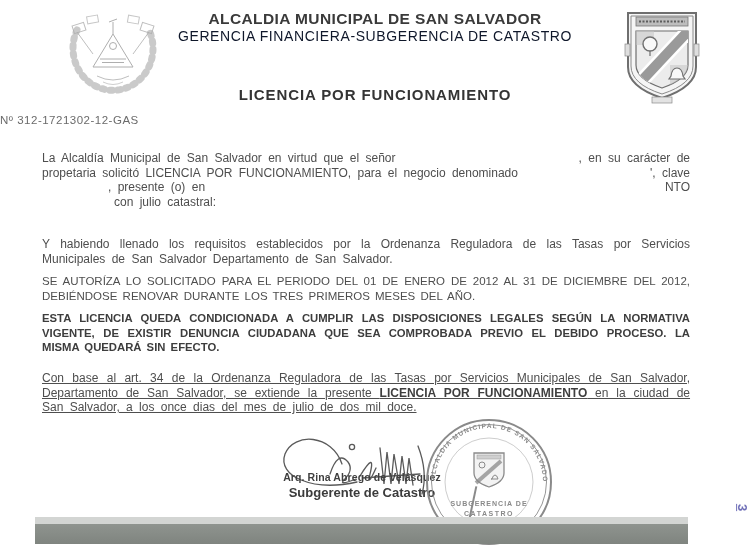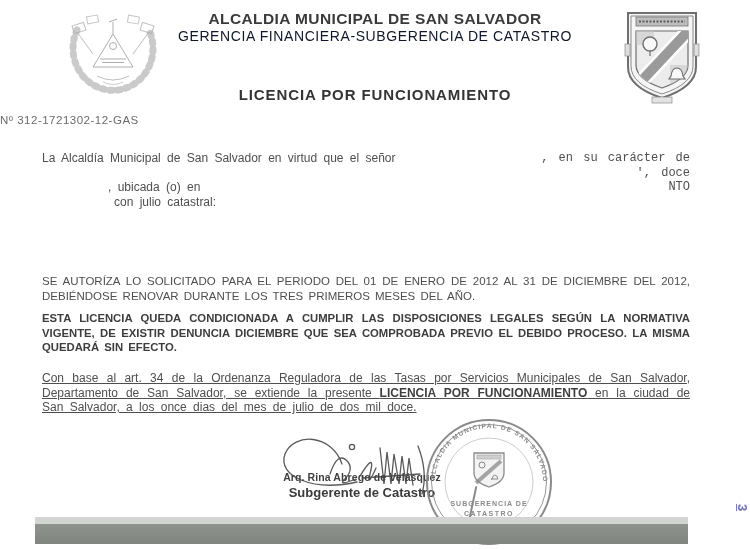--- a/index.html
+++ b/index.html
@@ -13,21 +13,21 @@
   .hdr-sub{font-size:14px;color:#0f172a;letter-spacing:.6px;}
   .doc-title{position:absolute;left:0;top:86px;width:750px;text-align:center;
     font-size:15px;font-weight:bold;letter-spacing:.9px;color:#343434;}
   .doc-number{position:absolute;left:0;top:114px;width:750px;
     font-size:11.5px;color:#6b6b6b;letter-spacing:.5px;}
   
   .para{position:absolute;left:42px;width:648px;font-size:12px;line-height:14.5px;
     text-align:justify;word-spacing:3px;color:#4e4e4e;}
   .p1{top:151px;}
   .p1 .ln{display:flex;}
-  .p1 .sp-right{margin-left:auto;font-family:Liberation Mono, monospace;}
+  .p1 .sp-right{margin-left:auto;}
   .p1 .mid{margin-left:66px;}
   .p1 .ln4{padding-left:72px;display:block;}
   .p2{top:237px;}
   .p3{top:274px;font-size:11.5px;word-spacing:2px;}
   .p4{top:311px;font-size:11.3px;font-weight:bold;color:#3d3d3d;word-spacing:2px;}
   .p5{top:371px;text-decoration:underline;}
   .p5 b{font-weight:bold;color:#3f3f3f;}
   
   .sig-scrawl{position:absolute;left:272px;top:426px;}
   .sig-name{position:absolute;left:262px;top:471px;width:200px;text-align:center;
@@ -101,33 +101,35 @@
 
   <div class="doc-title">LICENCIA POR FUNCIONAMIENTO</div>
   <div class="doc-number">Nº 312-1721302-12-GAS</div>
 
   <div class="para p1">
     <div class="ln">
       <span>La  Alcaldía  Municipal de  San Salvador en  virtud que el señor</span>
       <span class="sp-right">, en su carácter de</span>
     </div>
     <div class="ln">
-      <span class="sp-right">', doce</span>
+      <span>propetaria solicitó LICENCIA  POR  FUNCIONAMIENTO, para el  negocio  denominado</span>
+      <span class="sp-right">', clave</span>
     </div>
     <div class="ln">
-      <span class="mid">, ubicada (o) en</span>
+      <span class="mid">, presente (o) en</span>
       <span class="sp-right">NTO</span>
     </div>
     <div class="ln4">con julio catastral:</div>
   </div>
 
+  <div class="para p2">Y habiendo llenado los requisitos establecidos por la Ordenanza Reguladora de las Tasas por Servicios Municipales de San Salvador Departamento de San Salvador.</div>
 
   <div class="para p3">SE AUTORÍZA LO SOLICITADO PARA EL PERIODO DEL 01 DE ENERO DE 2012 AL 31 DE DICIEMBRE DEL 2012, DEBIÉNDOSE RENOVAR DURANTE LOS TRES PRIMEROS MESES DEL AÑO.</div>
 
-  <div class="para p4">ESTA LICENCIA QUEDA CONDICIONADA A CUMPLIR LAS DISPOSICIONES LEGALES SEGÚN LA NORMATIVA VIGENTE, DE EXISTIR DENUNCIA DICIEMBRE QUE SEA COMPROBADA PREVIO EL DEBIDO PROCESO. LA MISMA QUEDARÁ SIN EFECTO.</div>
+  <div class="para p4">ESTA LICENCIA QUEDA CONDICIONADA A CUMPLIR LAS DISPOSICIONES LEGALES SEGÚN LA NORMATIVA VIGENTE, DE EXISTIR DENUNCIA CIUDADANA QUE SEA COMPROBADA PREVIO EL DEBIDO PROCESO. LA MISMA QUEDARÁ SIN EFECTO.</div>
 
   <div class="para p5"><span>Con base al art. 34  de la Ordenanza Reguladora de las Tasas por Servicios Municipales de San Salvador, Departamento de San Salvador, se extiende la presente </span><b>LICENCIA POR FUNCIONAMIENTO</b><span> en la  ciudad de San Salvador, a los once dias del mes de julio de dos mil doce.</span></div>
 
   <svg class="sig-scrawl" width="190" height="72" viewBox="0 0 190 72">
     <g fill="none" stroke="#5a5a5a" stroke-width="1.3" stroke-linecap="round">
       <path d="M70,38 C60,8 22,6 13,28 C5,50 40,66 85,56"></path>
       <path d="M58,48 q8,-24 18,-12 q6,8 -4,18 q-6,6 12,-1"></path>
       <circle cx="80" cy="21" r="2.6"></circle>
       <path d="M88,50 q16,-26 10,-2 q-3,14 6,-6"></path>
       <path d="M108,22 l4,36 l3,-32 l4,32 l3,-30 l5,30 l3,-28 l4,28 l3,-26 l4,27"></path>

